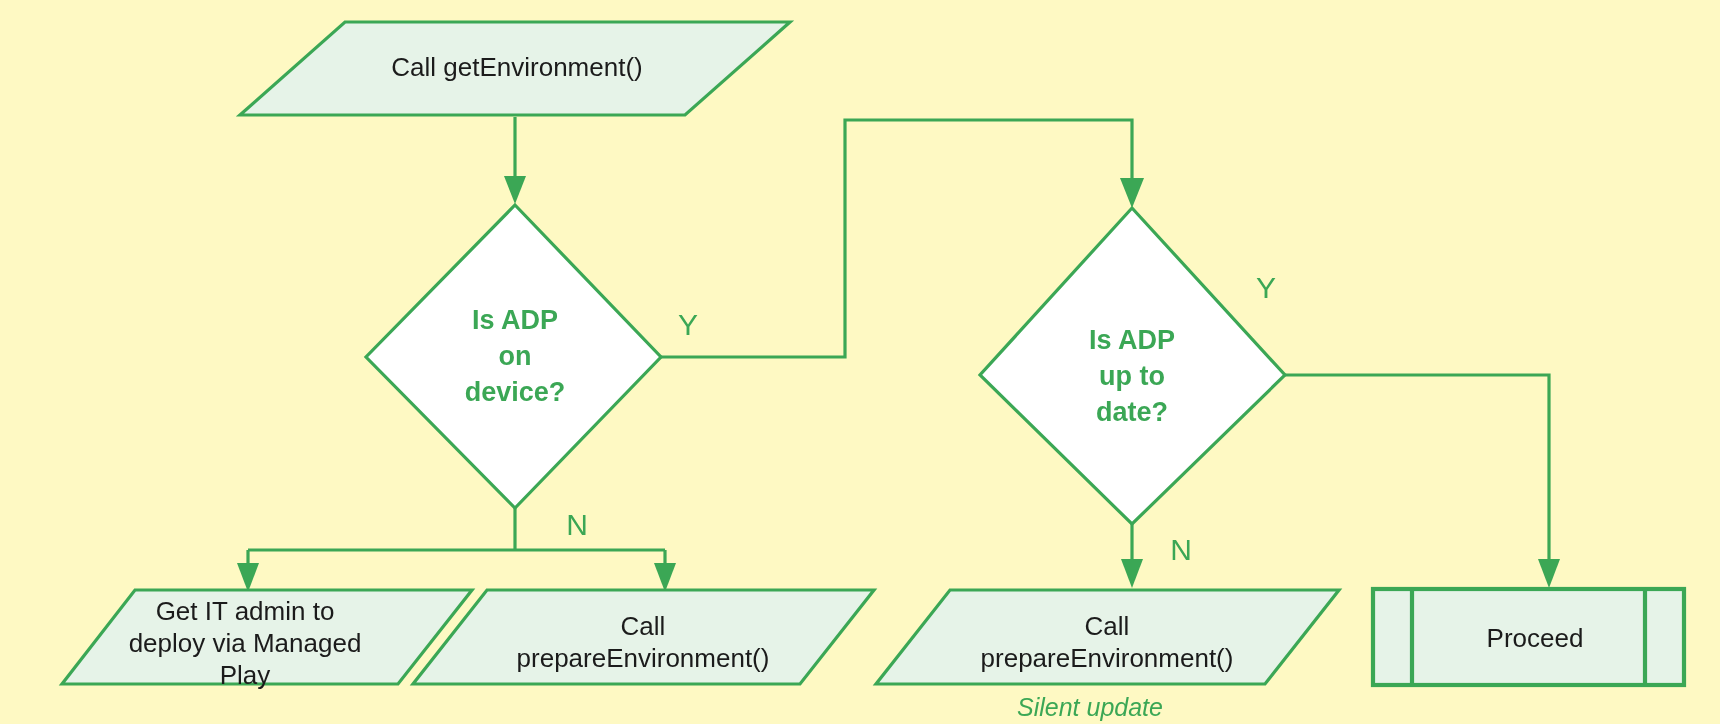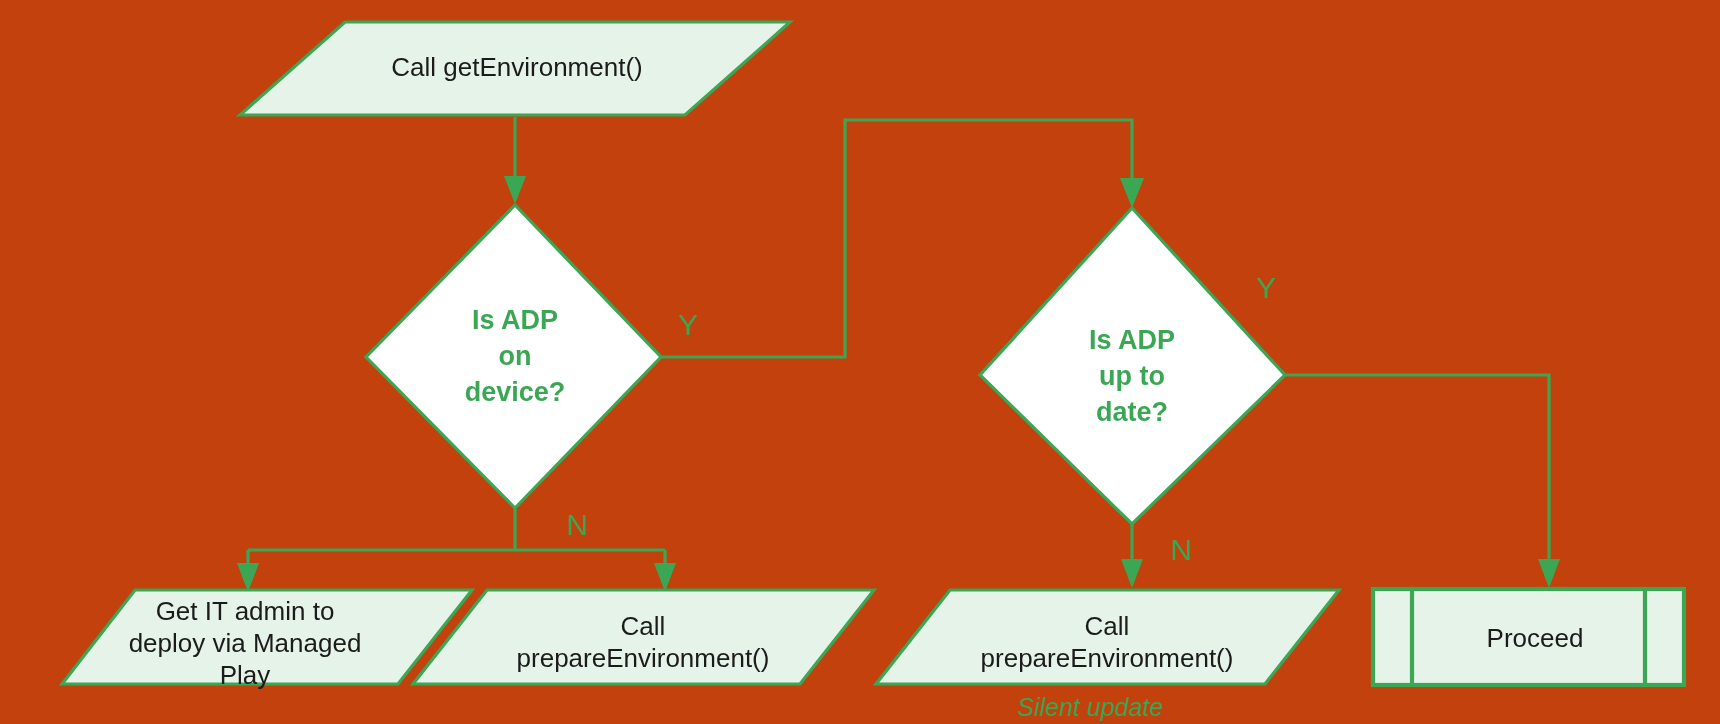--- a/index.html
+++ b/index.html
@@ -11,21 +11,21 @@
   body {
     width: 1720px;
     height: 724px;
     overflow: hidden;
     font-family: "Liberation Sans", sans-serif;
   }
   #flow-root {
     position: relative;
     width: 1720px;
     height: 724px;
-    background: #c2410c;
+    background: #fef9c3;
   }
   svg.flow-canvas {
     display: block;
     width: 1720px;
     height: 724px;
   }
   .shape-para {
     fill: #e6f3e8;
     stroke: #3ba755;
     stroke-width: 3.2;

